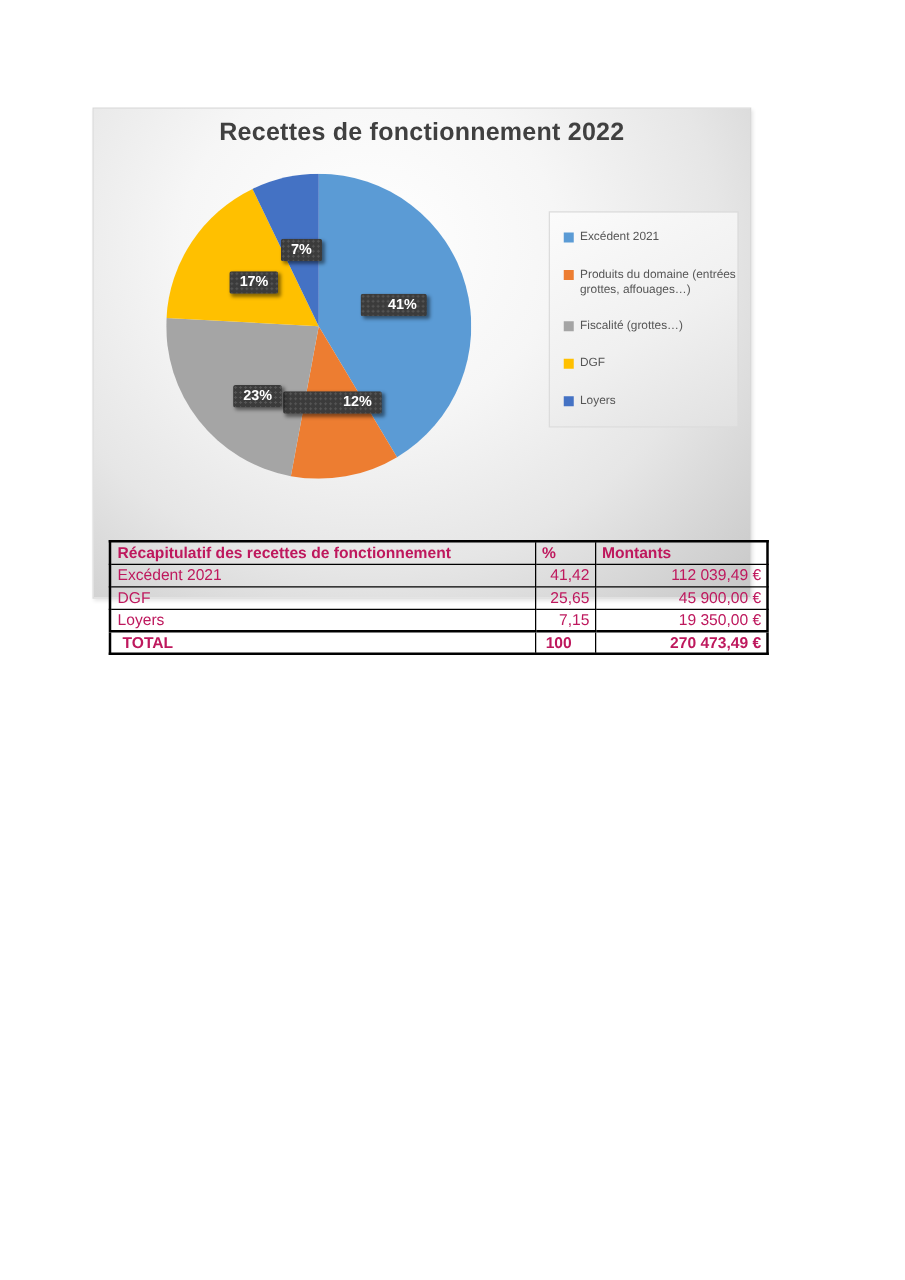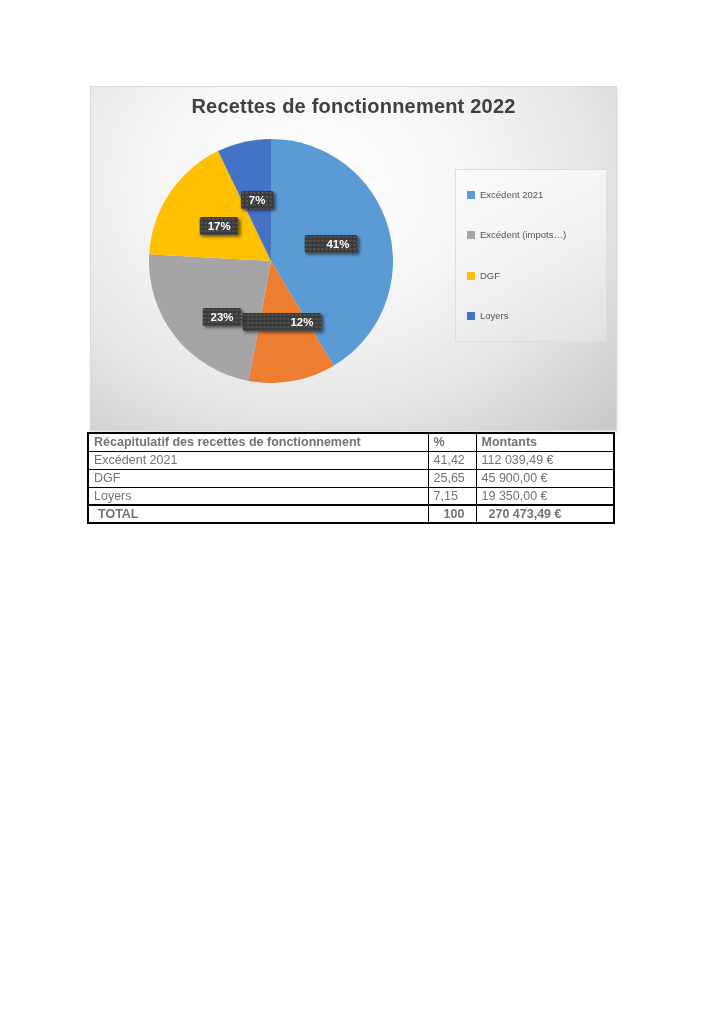--- a/index.html
+++ b/index.html
@@ -7,21 +7,21 @@
   body {
     width: 724px; height: 1024px;
     position: relative;
     font-family: "Liberation Sans", sans-serif;
     overflow: hidden;
   }
   .page { position: absolute; inset: 0; background: #ffffff; }
 
   
   .chart-box {
-    position: absolute; left: 90px; top: 86px; width: 527px; height: 345px;
+    position: absolute; left: 74px; top: 86px; width: 527px; height: 393px;
     background: radial-gradient(ellipse farthest-corner at 42% 28%,
                 #ffffff 0%, #f6f6f6 35%, #e6e6e6 65%, #c7c7c7 100%);
     border: 1px solid #d9d9d9;
     box-shadow: 1px 2px 3px rgba(0,0,0,0.10);
   }
   .chart-title {
     position: absolute; top: 8px; left: 0; right: 0;
     text-align: center;
     font-size: 20px; font-weight: bold; color: #404040;
     letter-spacing: 0.2px;
@@ -49,37 +49,37 @@
   .legend-item { display: flex; align-items: flex-start; }
   .legend-marker { width: 8px; height: 8px; flex: 0 0 8px; margin-top: 2px; margin-right: 5px; }
   .legend-text { font-size: 9.5px; color: #555555; line-height: 1.25; }
   .legend-text div { white-space: nowrap; }
 
   
   .data-table {
     position: absolute; left: 87px; top: 432px;
     border-collapse: collapse;
     border: 2px solid #000000;
-    font-size: 12.5px; color: #737373;
+    font-size: 12.5px; color: #be185d;
     table-layout: fixed;
   }
   .data-table th, .data-table td {
     border: 1px solid #000000;
     height: 18px; line-height: 16px;
     padding: 0 5px;
     overflow: hidden; white-space: nowrap;
   }
   .data-table th { text-align: left; font-weight: bold; }
   .col-label { width: 340px; }
   .col-pct { width: 48px; }
   .col-money { width: 138px; }
-  td.cell-pct, td.cell-money { text-align: left; padding-right: 4px; }
+  td.cell-pct, td.cell-money { text-align: right; padding-right: 4px; }
   tr.total-row td { font-weight: bold; border-top: 2px solid #000000; padding-left: 12px; }
   tr.total-row td.cell-label { padding-left: 9px; }
-  tr.total-row td.cell-pct { text-align: center; padding-left: 8px; }
+  tr.total-row td.cell-pct { text-align: left; padding-left: 8px; }
 </style>
 </head>
 <body>
 
 <div class="page">
 
   <div class="chart-box">
     <div class="chart-title">Recettes de fonctionnement 2022</div>
 
     <svg id="pie-svg" viewBox="0 0 244 244">
@@ -99,23 +99,30 @@
       </div>
 
     <div class="legend" id="legend">
         <div class="legend-item">
           <span class="legend-marker" style="background: rgb(91, 155, 213);"></span>
           <span class="legend-text">
             <div>Excédent 2021</div>
           </span>
         </div>
         <div class="legend-item">
+          <span class="legend-marker" style="background: rgb(237, 125, 49);"></span>
+          <span class="legend-text">
+            <div>Produits du domaine (entrées</div>
+            <div>grottes, affouages…)</div>
+          </span>
+        </div>
+        <div class="legend-item">
           <span class="legend-marker" style="background: rgb(165, 165, 165);"></span>
           <span class="legend-text">
-            <div>Excédent (impots…)</div>
+            <div>Fiscalité (grottes…)</div>
           </span>
         </div>
         <div class="legend-item">
           <span class="legend-marker" style="background: rgb(255, 192, 0);"></span>
           <span class="legend-text">
             <div>DGF</div>
           </span>
         </div>
         <div class="legend-item">
           <span class="legend-marker" style="background: rgb(68, 114, 196);"></span>

